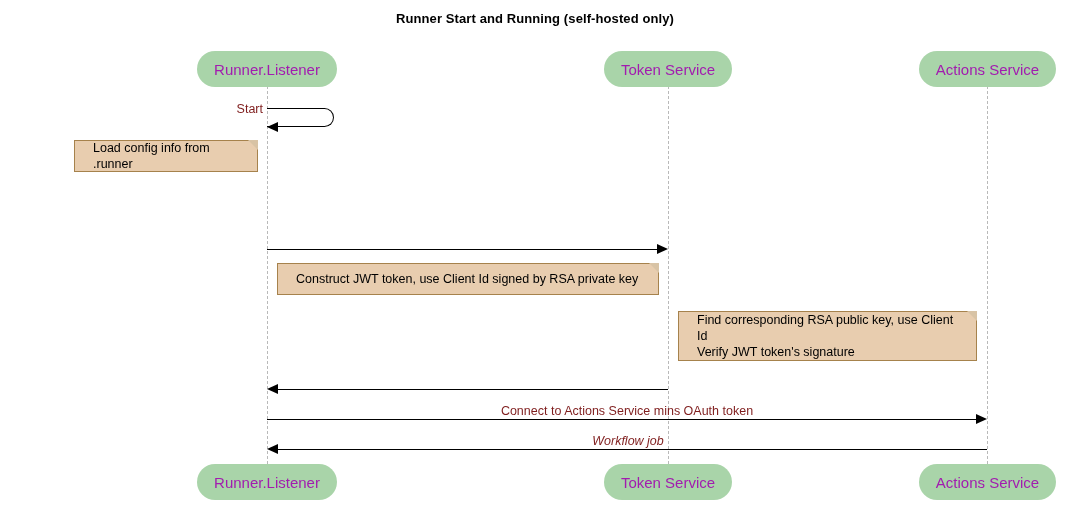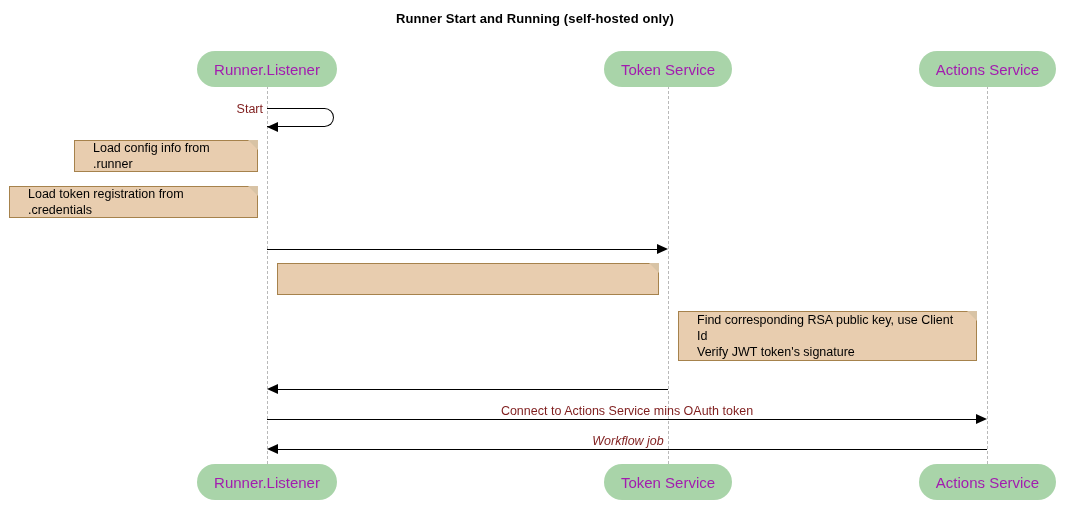--- a/index.html
+++ b/index.html
@@ -173,30 +173,26 @@
   <div class="msg-label" style="left:203px; top:102px; width:60px; text-align:right;">Start</div>
   <div class="self-loop" style="left:267px; top:108px; width:67px; height:19px;"></div>
   <div class="arrow-left" style="left:267px; top:122px;"></div>
 
   <div class="note" style="left:74px; top:140px; width:184px; height:32px;">
     <span class="note-text">Load config info from .runner</span>
     <span class="note-fold"></span>
     <span class="note-fold-edge"></span>
   </div>
 
-  <div class="note" style="left:9px; top:186px; width:249px; height:32px;">
-    <span class="note-text">Load token registration from .credentials</span>
-    <span class="note-fold"></span>
-    <span class="note-fold-edge"></span>
-  </div>
 
   <div class="msg-line" style="left:267px; top:249px; width:391px;"></div>
   <div class="arrow-right" style="left:657px; top:244px;"></div>
 
   <div class="note" style="left:277px; top:263px; width:382px; height:32px;">
+    <span class="note-text">Construct JWT token, use Client Id signed by RSA private key</span>
     <span class="note-fold"></span>
     <span class="note-fold-edge"></span>
   </div>
 
   <div class="note" style="left:678px; top:311px; width:299px; height:50px;">
     <span class="note-text">Find corresponding RSA public key, use Client Id
 Verify JWT token's signature</span>
     <span class="note-fold"></span>
     <span class="note-fold-edge"></span>
   </div>

